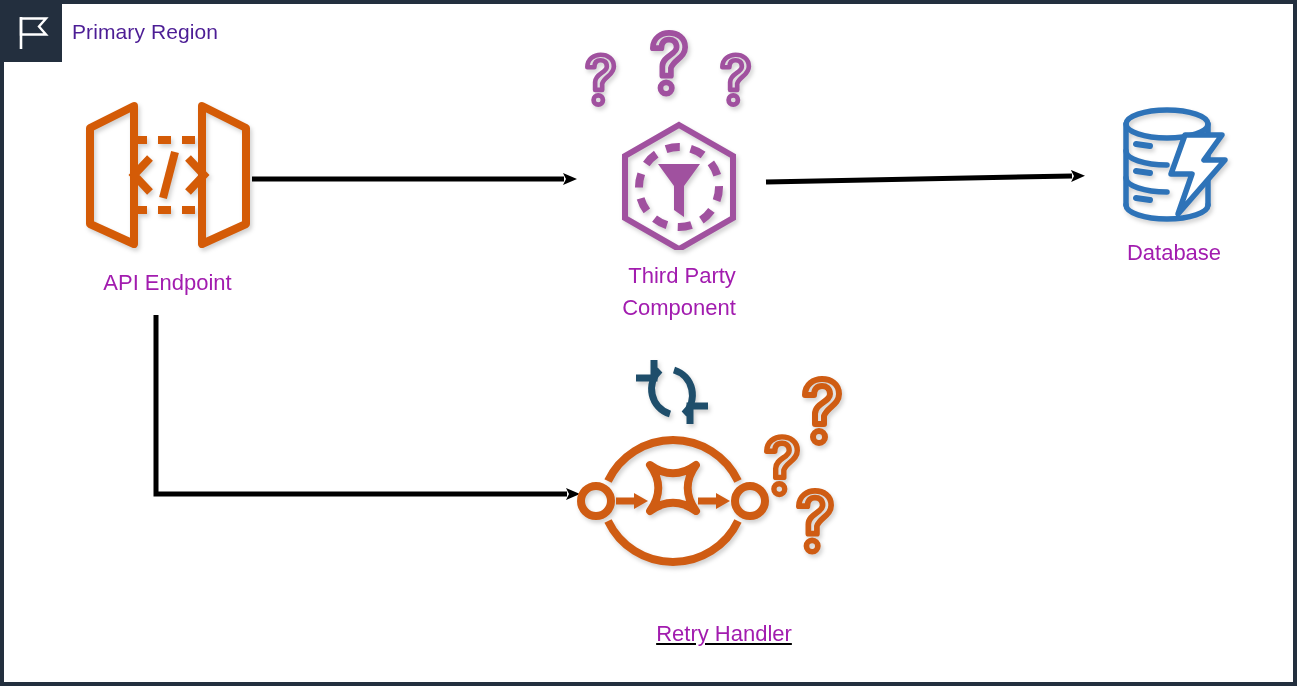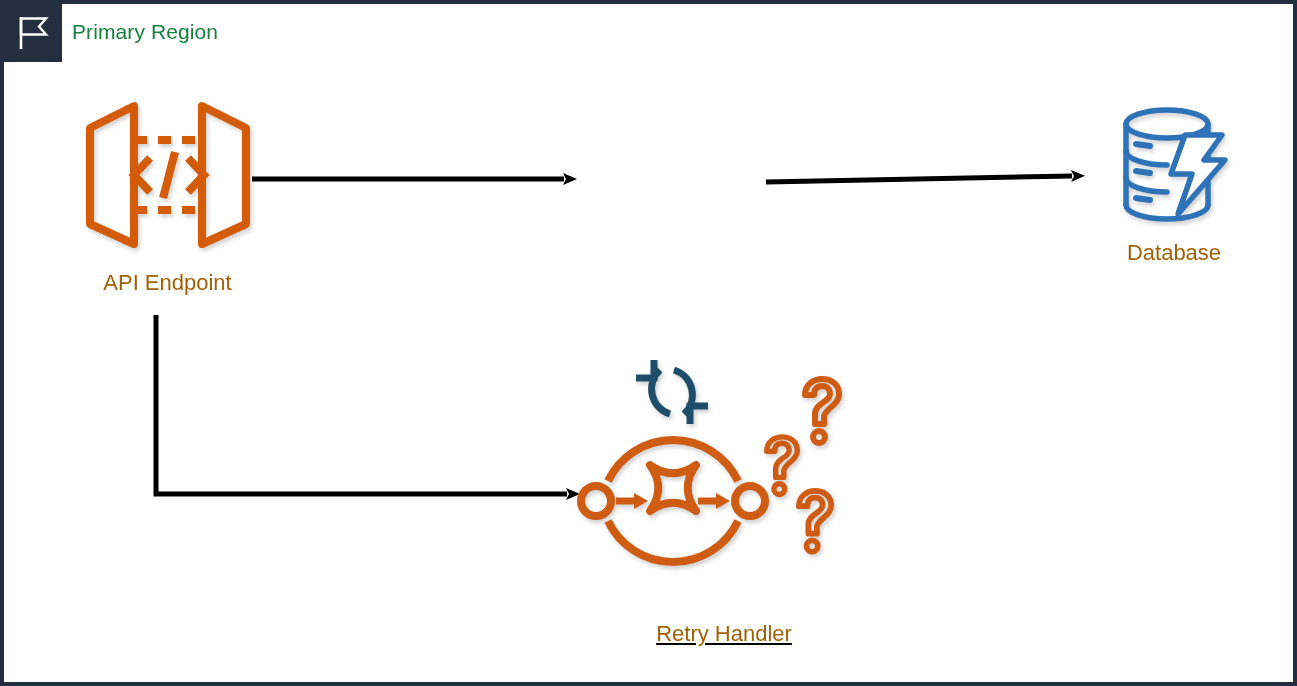--- a/index.html
+++ b/index.html
@@ -22,33 +22,33 @@
     width:58px; height:58px;
     background:#232F3E;
     display:flex;
     align-items:center;
     justify-content:center;
   }
   .region-title{
     position:absolute;
     left:68px; top:16px;
     font-size:21px;
-    color:#15803d;
+    color:#4c1d95;
     letter-spacing:.1px;
     white-space:nowrap;
   }
 
   
   .node{position:absolute;display:flex;flex-direction:column;align-items:center;}
   .node .art{position:relative;}
   .node .label{
     margin-top:6px;
     font-size:22px;
     line-height:1.45;
-    color:#a16207;
+    color:#a21caf;
     text-align:right;
     white-space:pre-line;
   }
 
   
   #node-api{ left:56px;  top:88px;  width:215px; }
   #node-third{ left:555px; top:26px;  width:240px; }
   #node-db{  left:1085px; top:98px;  width:170px; }
   #node-retry{ left:565px; top:344px; width:310px;text-decoration:underline; }
 
@@ -107,20 +107,52 @@
         <g fill="none" stroke="#D45B07" stroke-width="8" stroke-linecap="butt" stroke-linejoin="miter">
           <polyline points="72,66 56,83 72,100"></polyline>
           <polyline points="110,66 126,83 110,100"></polyline>
           <line x1="97" y1="60" x2="85" y2="106"></line>
         </g>
       </svg>
     </div>
     <div class="label">API Endpoint</div>
   </div>
 
+  <div class="node" id="node-third">
+    <div class="art">
+      <svg class="drop" width="215" height="220" viewBox="0 0 215 220">
+
+        <g fill="none" stroke="#A0519F" stroke-width="6" stroke-linejoin="round" stroke-linecap="butt">
+
+          <g transform="translate(13,24) scale(0.78)">
+            <path d="M3,17 C3,6 12,1 20,1 C29,1 37,6 37,16 C37,27 25,29 22,38 L22,46 L13,46 L13,36 C13,25 28,24 28,16 C28,10 24,8 20,8 C15,8 12,11 12,17 Z"></path>
+            <circle cx="17" cy="59" r="6"></circle>
+          </g>
+
+          <g transform="translate(78,2) scale(0.95)">
+            <path d="M3,17 C3,6 12,1 20,1 C29,1 37,6 37,16 C37,27 25,29 22,38 L22,46 L13,46 L13,36 C13,25 28,24 28,16 C28,10 24,8 20,8 C15,8 12,11 12,17 Z"></path>
+            <circle cx="17" cy="59" r="6"></circle>
+          </g>
+
+          <g transform="translate(148,24) scale(0.78)">
+            <path d="M3,17 C3,6 12,1 20,1 C29,1 37,6 37,16 C37,27 25,29 22,38 L22,46 L13,46 L13,36 C13,25 28,24 28,16 C28,10 24,8 20,8 C15,8 12,11 12,17 Z"></path>
+            <circle cx="17" cy="59" r="6"></circle>
+          </g>
+        </g>
+
+        <path d="M107,95 L161,126 L161,188 L107,219 L53,188 L53,126 Z" fill="none" stroke="#A0519F" stroke-width="6" stroke-linejoin="miter"></path>
+
+        <circle cx="107" cy="157" r="40" fill="none" stroke="#A0519F" stroke-width="8" stroke-dasharray="14 11"></circle>
+
+        <path d="M86,134 L128,134 L112,156 L112,187 L102,180 L102,156 Z" fill="#A0519F"></path>
+      </svg>
+    </div>
+    <div class="label">Third Party
+Component</div>
+  </div>
 
   <div class="node" id="node-db">
     <div class="art">
       <svg class="drop" width="125" height="125" viewBox="0 0 125 125">
         <g fill="none" stroke="#2E73B8" stroke-width="5.5" stroke-linejoin="round" stroke-linecap="round">
 
           <path d="M14,22 L14,103"></path>
           <path d="M96,22 L96,103"></path>
           <ellipse cx="55" cy="22" rx="41" ry="14"></ellipse>
           <path d="M14,103 C14,110.7 32.4,117 55,117 C77.6,117 96,110.7 96,103"></path>

